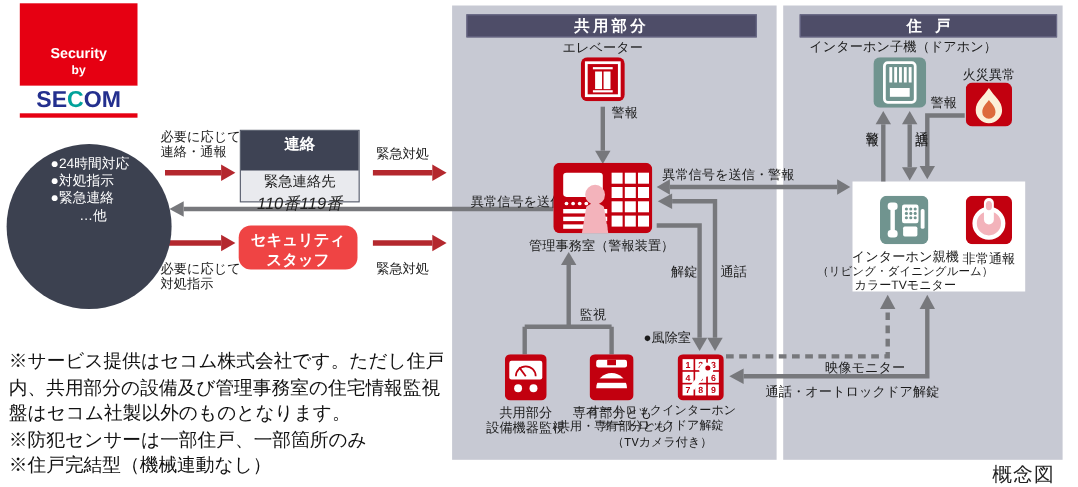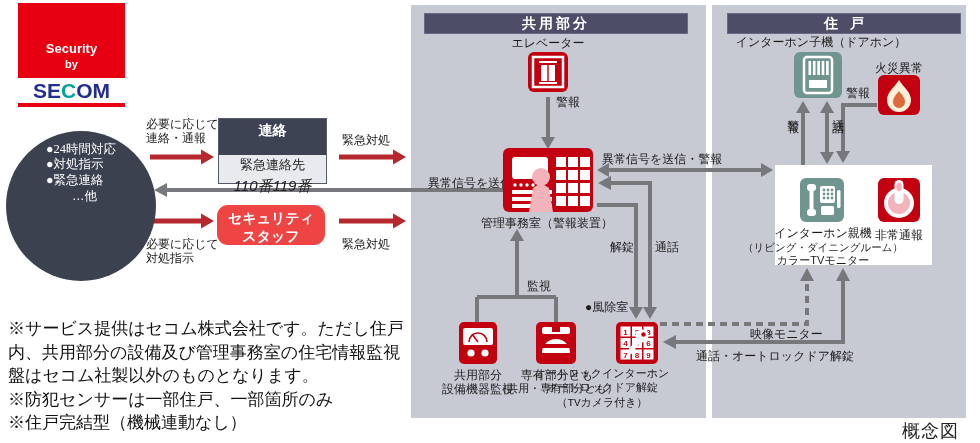--- a/index.html
+++ b/index.html
@@ -17,21 +17,21 @@
   .logo-sec{position:absolute;left:0;top:38px;width:100%;text-align:center;color:#fff;font-weight:bold;font-size:13px;}
   .logo-by{position:absolute;left:0;top:55px;width:100%;text-align:center;color:#fff;font-weight:bold;font-size:11px;}
   .logo-white{position:absolute;left:18px;top:78px;width:107px;height:25px;background:#fff;
               text-align:center;font-weight:bold;font-size:21px;line-height:25px;color:#232f8e;letter-spacing:0px;}
   .logo-white .teal{color:#00a29a;}
   .logo-strip{position:absolute;left:18px;top:103px;width:107px;height:4px;background:#e60012;}
   
   .circle{position:absolute;left:6px;top:131px;width:150px;height:150px;border-radius:50%;
           background:#3c4150;color:#fff;}
   .circle .t{margin-top:7px;text-align:center;font-weight:bold;font-size:16px;line-height:1.1;}
-  .circle .bl{margin:11px 0 0 40px;font-size:12.5px;line-height:1.22;font-family:Liberation Serif, serif;}
+  .circle .bl{margin:11px 0 0 40px;font-size:12.5px;line-height:1.22;}
   .circle .mo{margin:0 0 0 66px;font-size:12.5px;}
   
   .contactbox{position:absolute;left:218px;top:118px;width:107px;height:64px;border:1px solid #555a6a;background:#e9eaee;}
   .contacthead{background:#3e4354;color:#fff;font-weight:bold;font-size:14px;text-align:center;height:36px;line-height:23px;}
   .contactbody{text-align:center;font-size:13px;line-height:1.3;padding-top:2px;color:#222;}
   .contactnums{font-size:15px;color:#222;}
   .contactnums span{margin:0 0;font-style:italic;}
   
   .staff{position:absolute;left:217px;top:205px;width:108px;height:40px;border-radius:11px;background:#ef4444;
          color:#fff;font-weight:bold;font-size:14px;text-align:center;line-height:1.25;padding-top:5px;box-sizing:border-box;}

